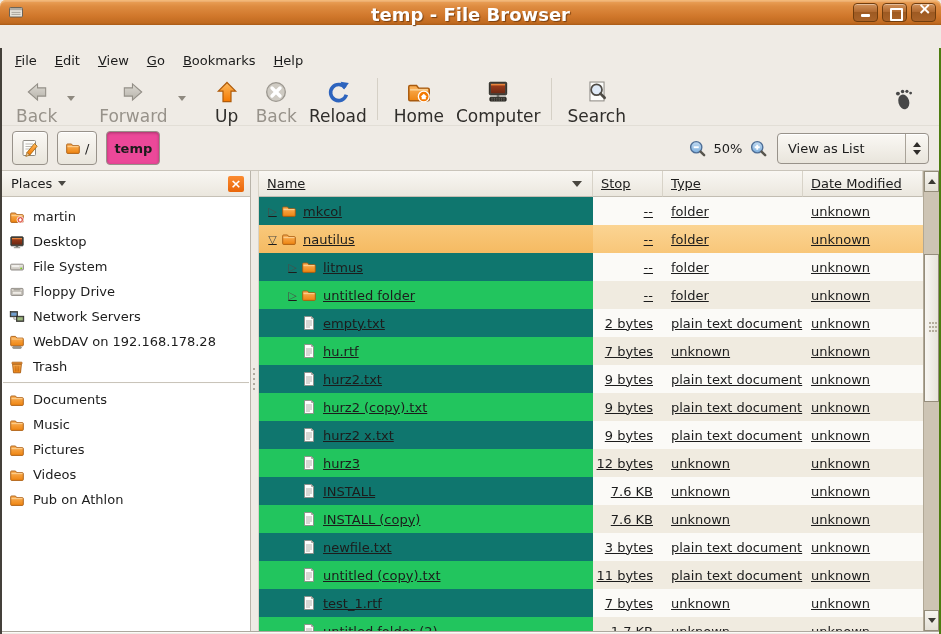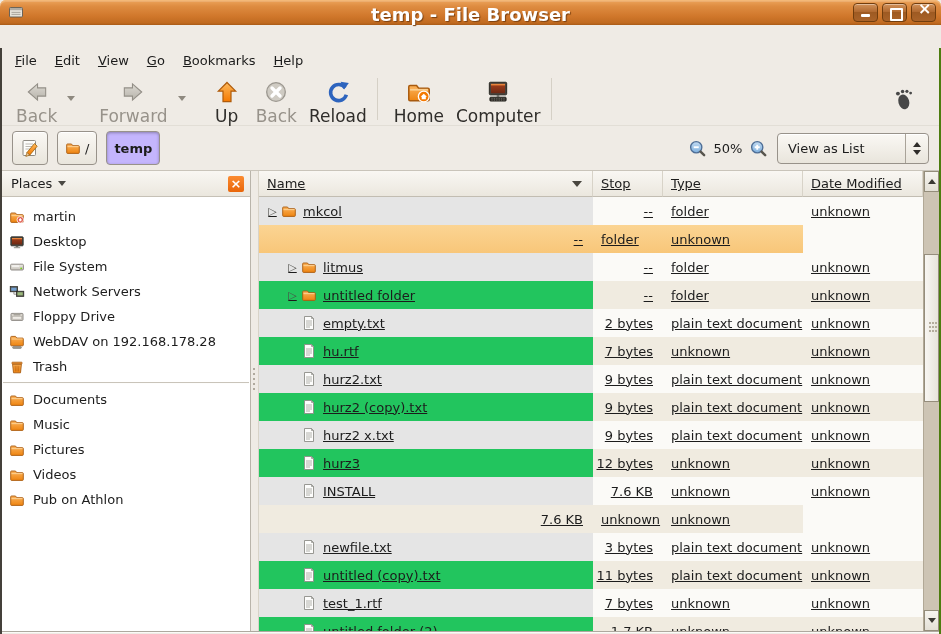--- a/index.html
+++ b/index.html
@@ -44,21 +44,21 @@
   .tsep { width:1px; height:42px; background:#D5D0C6; margin:2px 10px 0 4px; }
   .tspacer { flex:1; }
   .ic24 { width:26px; height:26px; }
   .logo { margin:10px 14px 0 0; }
 
   
   .locationbar { height:45px; display:flex; align-items:center; gap:9px; padding:0 10px; border-bottom:1px solid #C9C4BA; }
   .lbtn { height:34px; border:1px solid #98928A; border-radius:4px;
     background:linear-gradient(#FAF8F4,#E9E5DC); display:flex; align-items:center; justify-content:center; gap:4px; padding:0 7px;
     box-shadow:inset 0 1px 0 #fff; }
-  .lbtn.pressed { background:#c4b5fd; box-shadow:inset 0 1px 3px rgba(0,0,0,.3); font-weight:bold; }
+  .lbtn.pressed { background:#ec4899; box-shadow:inset 0 1px 3px rgba(0,0,0,.3); font-weight:bold; }
   .ic20 { width:22px; height:22px; }
   .ic16 { width:16px; height:16px; flex:none; }
   .ic18 { width:19px; height:19px; }
   .zoomwrap { margin-left:auto; display:flex; align-items:center; gap:3px; }
   .zoomlevel { width:36px; text-align:center; }
   .combo { width:152px; height:31px; margin-left:6px; border:1px solid #98928A; border-radius:4px;
     background:linear-gradient(#FAF8F4,#E9E5DC); display:flex; align-items:center; box-shadow:inset 0 1px 0 #fff; }
   .combo-label { flex:1; padding-left:10px; }
   .combo-spin { width:23px; align-self:stretch; border-left:1px solid #A9A399; display:flex; flex-direction:column; align-items:center; justify-content:center; gap:3px; }
   .sup { width:0; height:0; border-left:4px solid transparent; border-right:4px solid transparent; border-bottom:5px solid #2E2C29; }
@@ -83,21 +83,21 @@
 
   .list { flex:1; position:relative; background:#FBFAF7; overflow:hidden; border-left:1px solid #D8D3C8; }
   .list-content { margin-right:16px;text-decoration:underline; }
   .lhead { display:grid; grid-template-columns:334px 70px 140px 1fr; height:26px; }
   .lh-cell { background:linear-gradient(#F9F7F3,#EBE7DE); border-bottom:1px solid #C2BDB2; border-right:1px solid #D8D3C8;
     display:flex; align-items:center; padding:0 10px 0 8px; white-space:nowrap; overflow:hidden; }
   .sortarr { margin-left:auto; width:0; height:0; border-left:5px solid transparent; border-right:5px solid transparent; border-top:6px solid #49463F; }
 
   .row { display:grid; grid-template-columns:334px 70px 140px 1fr; height:28px; }
   .cell { display:flex; align-items:center; white-space:nowrap; overflow:hidden; }
-  .c-name { padding-left:5px; background:#e5e5e5; }
+  .c-name { padding-left:5px; background:#0f766e; }
   .c-size { justify-content:flex-end; padding-right:10px; background:#FBFAF7; }
   .c-type, .c-date { padding-left:8px; background:#FBFAF7; }
   .row.alt .c-name { background:#22c55e; }
   .row.alt .c-size, .row.alt .c-type, .row.alt .c-date { background:#F0EBE0; }
   .row.sel .c-name { background:linear-gradient(#F9C87B,#F5BA62); }
   .row.sel .c-size, .row.sel .c-type, .row.sel .c-date { background:linear-gradient(#FBD493,#F8C679); }
   .indent { width:20px; flex:none; }
   .exp { width:17px; flex:none; text-align:center; font-size:11px; color:#4B4B47; }
   .exp.v-collapsed::after { content:"▷"; }
   .exp.v-expanded::after { content:"▽"; }
@@ -358,20 +358,26 @@
           </div>
 
           <div class="tbtn">
             <svg class="ic24">
               <use href="#i-computer"></use>
             </svg>
             <span class="tlabel">Computer</span>
           </div>
 
           <span class="tsep"></span>
+          <div class="tbtn">
+            <svg class="ic24">
+              <use href="#i-search"></use>
+            </svg>
+            <span class="tlabel">Search</span>
+          </div>
 
         </div>
       <span class="tspacer"></span>
       <svg class="ic24 logo">
           <use href="#i-gnome-foot"></use>
         </svg>
     </div>
 
     <div class="locationbar">
       <div class="lbtn" style="width:36px;">
@@ -435,30 +441,30 @@
 
               <div class="place">
                 <svg class="ic16">
                   <use href="#i-drive"></use>
                 </svg>
                 <span>File System</span>
               </div>
 
               <div class="place">
                 <svg class="ic16">
+                  <use href="#i-floppy"></use>
+                </svg>
+                <span>Floppy Drive</span>
+              </div>
+
+              <div class="place">
+                <svg class="ic16">
                   <use href="#i-network"></use>
                 </svg>
                 <span>Network Servers</span>
-              </div>
-
-              <div class="place">
-                <svg class="ic16">
-                  <use href="#i-floppy"></use>
-                </svg>
-                <span>Floppy Drive</span>
               </div>
 
               <div class="place">
                 <svg class="ic16">
                   <use href="#i-webdav"></use>
                 </svg>
                 <span>WebDAV on 192.168.178.28</span>
               </div>
 
               <div class="place">
@@ -545,20 +551,28 @@
                     <use href="#i-folder"></use>
                   </svg>
                   <span class="fname">mkcol</span>
                 </div>
                 <div class="cell c-size">--</div>
                 <div class="cell c-type">folder</div>
                 <div class="cell c-date">unknown</div>
               </div>
 
               <div class="row sel alt">
+                <div class="cell c-name">
+
+                  <span class="exp v-expanded"></span>
+                  <svg class="ic16">
+                    <use href="#i-folder"></use>
+                  </svg>
+                  <span class="fname">nautilus</span>
+                </div>
                 <div class="cell c-size">--</div>
                 <div class="cell c-type">folder</div>
                 <div class="cell c-date">unknown</div>
               </div>
 
               <div class="row">
                 <div class="cell c-name">
                   <span class="indent"></span>
                   <span class="exp v-collapsed"></span>
                   <svg class="ic16">
@@ -677,20 +691,28 @@
                     <use href="#i-text"></use>
                   </svg>
                   <span class="fname">INSTALL</span>
                 </div>
                 <div class="cell c-size">7.6 KB</div>
                 <div class="cell c-type">unknown</div>
                 <div class="cell c-date">unknown</div>
               </div>
 
               <div class="row alt">
+                <div class="cell c-name">
+                  <span class="indent"></span>
+                  <span class="exp"></span>
+                  <svg class="ic16">
+                    <use href="#i-text"></use>
+                  </svg>
+                  <span class="fname">INSTALL (copy)</span>
+                </div>
                 <div class="cell c-size">7.6 KB</div>
                 <div class="cell c-type">unknown</div>
                 <div class="cell c-date">unknown</div>
               </div>
 
               <div class="row">
                 <div class="cell c-name">
                   <span class="indent"></span>
                   <span class="exp"></span>
                   <svg class="ic16">

